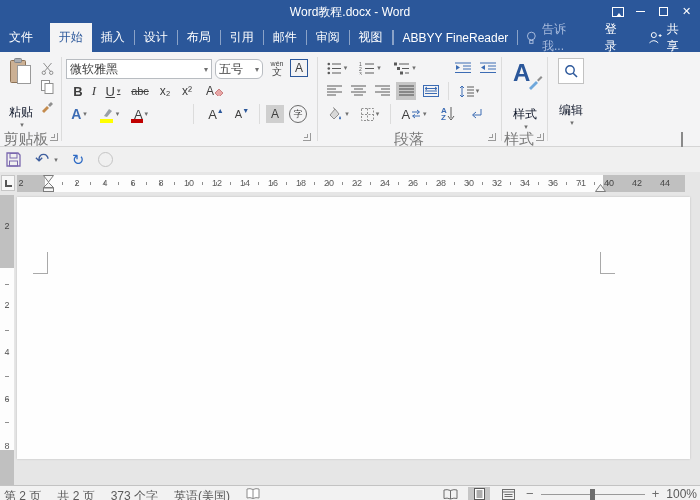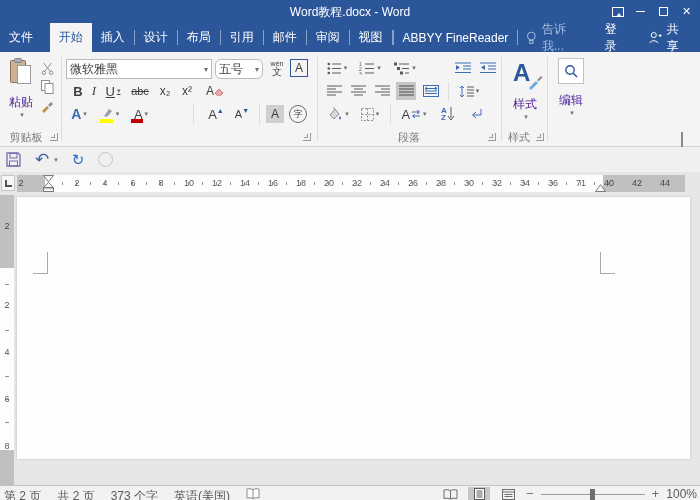--- a/index.html
+++ b/index.html
@@ -22,32 +22,32 @@
   .tab { padding:0 9px; display:flex; align-items:center; font-size:12px; white-space:nowrap; }
   .tab.active { background:#f4f4f5; color:#2b579a; }
   .tabsep { width:1px; height:15px; background:rgba(255,255,255,.45); align-self:center; }
   #tabrow .grow { flex:1; }
   .tellme { display:flex; align-items:center; gap:5px; color:#a9bcdd; font-size:12px; padding:0 8px; }
   .signin { padding:0 10px; display:flex; align-items:center; }
   .share { padding:0 10px; display:flex; align-items:center; gap:5px; }
 
   
   #ribbon { position:absolute; top:52px; left:0; width:700px; height:95px; background:#f4f4f5; border-bottom:1px solid #d5d5d5; }
-  .glabel { position:absolute; font-size:11px; color:#7b7b7b; top:78px; text-align:center; }
+  .glabel { position:absolute; font-size:15px; color:#7b7b7b; top:78px; text-align:center; }
   .gdiv { position:absolute; top:5px; height:84px; width:1px; background:#dcdcdc; }
   .launcher { position:absolute; top:81px; width:8px; height:8px; border-right:1px solid #9a9a9a; border-bottom:1px solid #9a9a9a; }
   .launcher::after { content:""; position:absolute; right:2px; bottom:2px; width:3px; height:3px; border-right:1px solid #9a9a9a; border-bottom:1px solid #9a9a9a; }
   .combo { position:absolute; height:20px; background:#fff; border:1px solid #b8bcc1; display:flex; align-items:center; padding:0 3px; font-size:12px; color:#3b3b3b; }
   .combo .arr { margin-left:auto; color:#707070; font-size:8px; }
   .rbtn { position:absolute; display:flex; align-items:center; justify-content:center; color:#3f3f3f; }
   .drop { font-size:7px; color:#707070; margin-left:2px; }
   .colorbar { position:absolute; left:2px; bottom:1px; height:4px; }
   .activebtn { background:#c6c6c6; }
   .bigbtn { position:absolute; display:flex; flex-direction:column; align-items:center; justify-content:flex-start; }
-  .bigbtn .lbl { font-size:12px; color:#4c1d95; margin-top:8px;text-align:center; }
+  .bigbtn .lbl { font-size:12px; color:#0f172a; margin-top:18px;text-align:center; }
   svg { display:block; }
   .chev { width:8px; height:8px; border-left:2px solid #8a8a8a; border-top:2px solid #8a8a8a; transform:rotate(45deg); }
 
   
   #qat { position:absolute; top:147px; left:0; width:700px; height:25px; background:#f0f0f0; display:flex; align-items:center; gap:14px; padding-left:6px; }
 
   
   #rulerrow { position:absolute; top:172px; left:0; width:700px; height:23px; background:#e6e6e6; }
   #tabsel { position:absolute; left:1px; top:3px; width:14px; height:16px; background:#f7f7f7; border:1px solid #c6c6c6; display:flex; align-items:center; justify-content:center; }
   #tabsel .L { width:7px; height:7px; border-left:2px solid #555; border-bottom:2px solid #555; }

